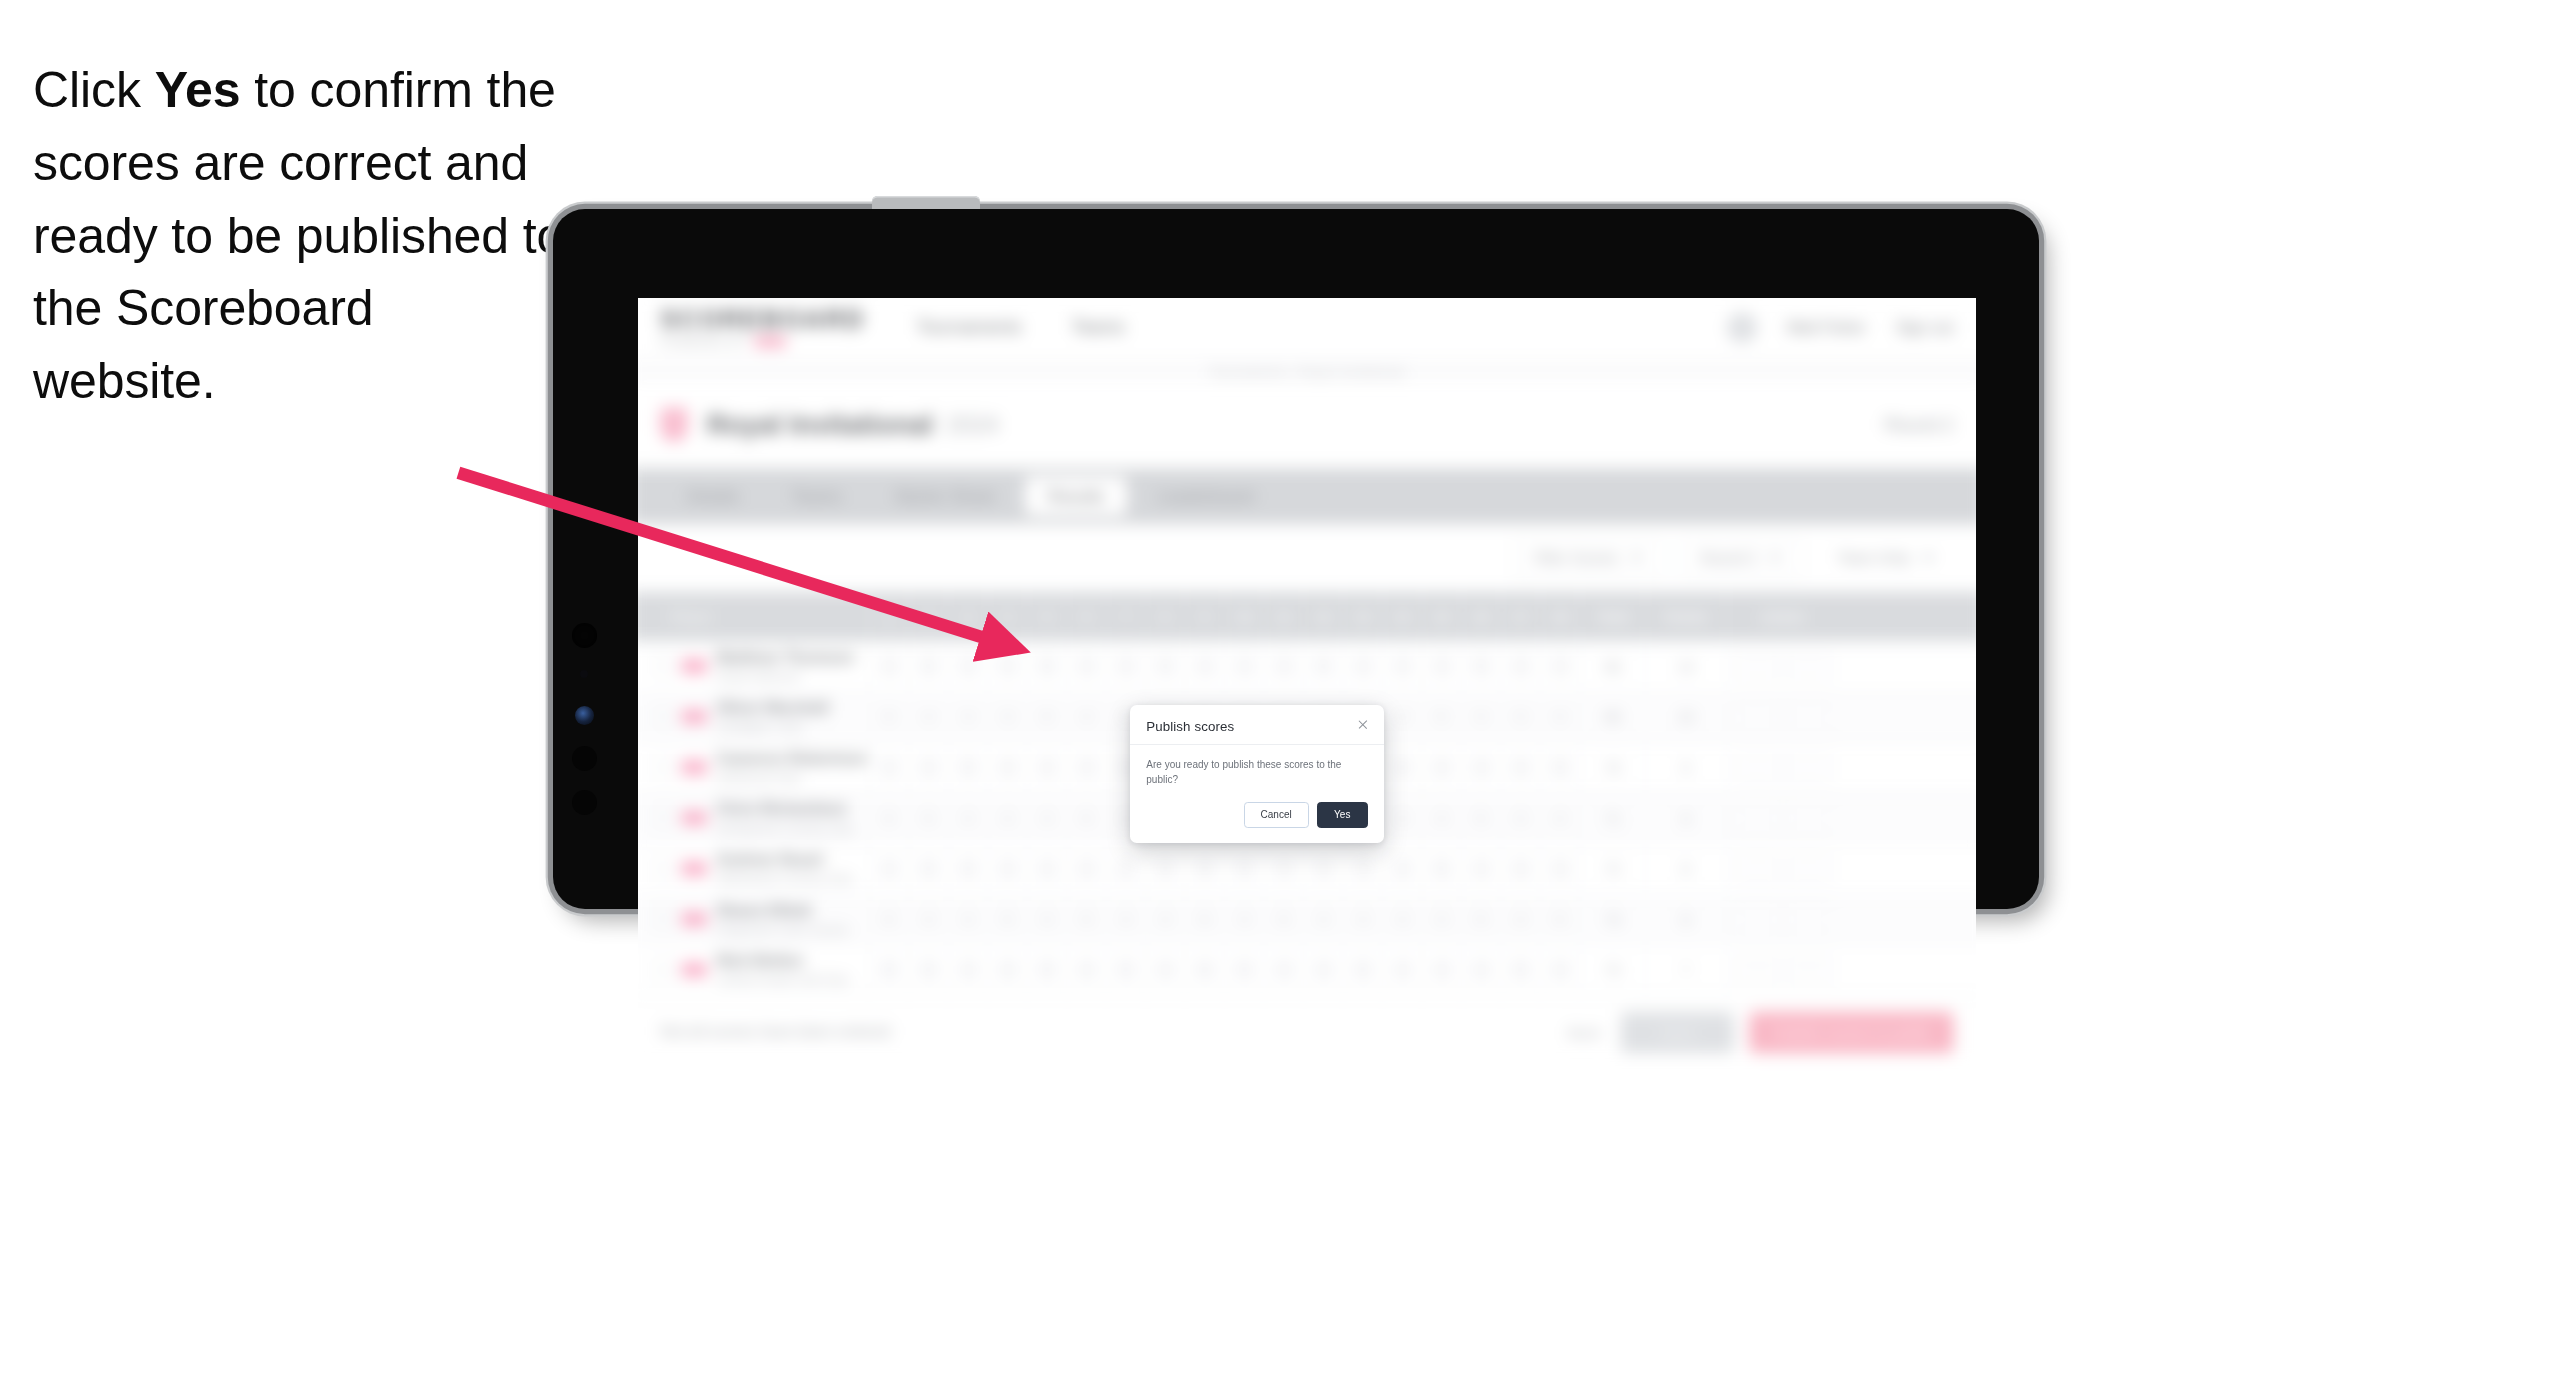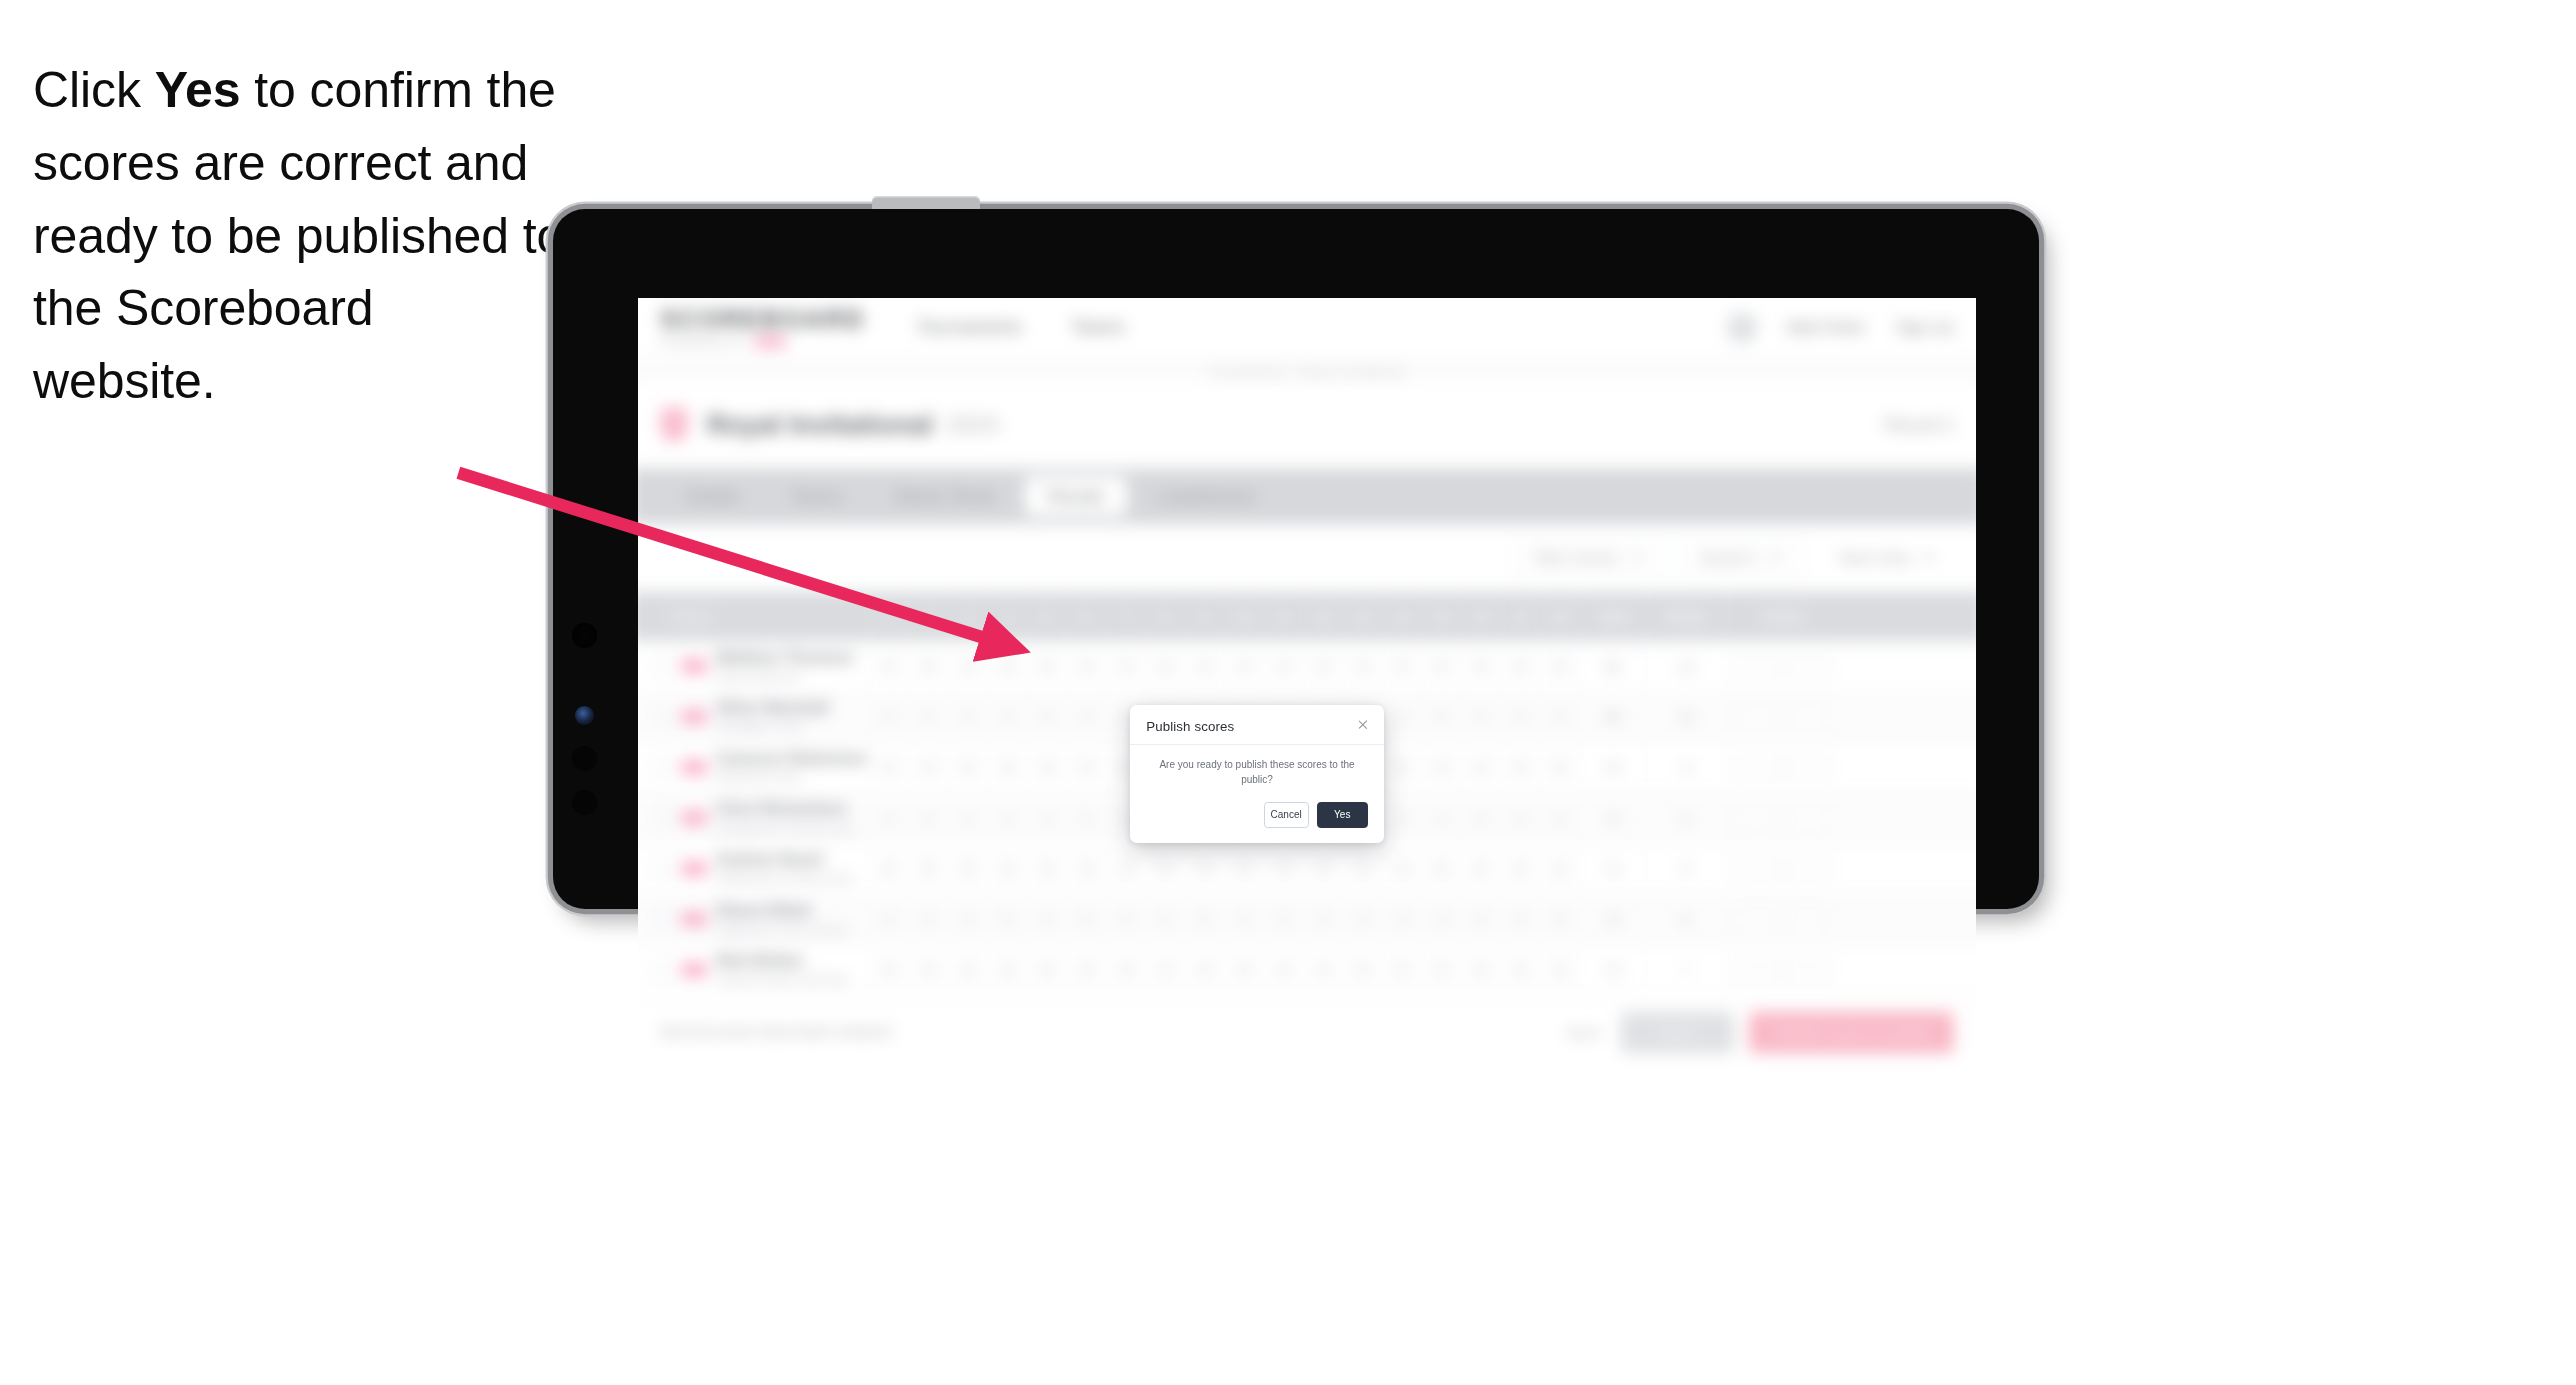--- a/index.html
+++ b/index.html
@@ -448,33 +448,32 @@
     width: 1.3px; height: 80%;
     background: #8b9097;
   }
   .modal-close::before { transform: translateX(-50%) rotate(45deg); }
   .modal-close::after  { transform: translateX(-50%) rotate(-45deg); }
   .modal-body {
     padding: 12px 16.3px 4.4px 16.3px;
     font-size: 10px;
     color: #6d727a;
     line-height: 1.5;
-    text-align: center;
   }
   .modal-actions {
     padding: 11px 16.3px 15px 16.3px;
     display: flex;
     justify-content: flex-end;
     gap: 8.1px;
   }
   .btn {
     font-family: "Liberation Sans", sans-serif;
     font-size: 10px;
     border-radius: 3.7px;
-    padding: 6px 6px;
+    padding: 6px 16px;
     cursor: pointer;
     line-height: 1.2;
     border: 0.7px solid transparent;
   }
   .btn-cancel {
     background: #ffffff;
     border-color: #c9d6e6;
     color: #3b4048;
   }
   .btn-yes {

